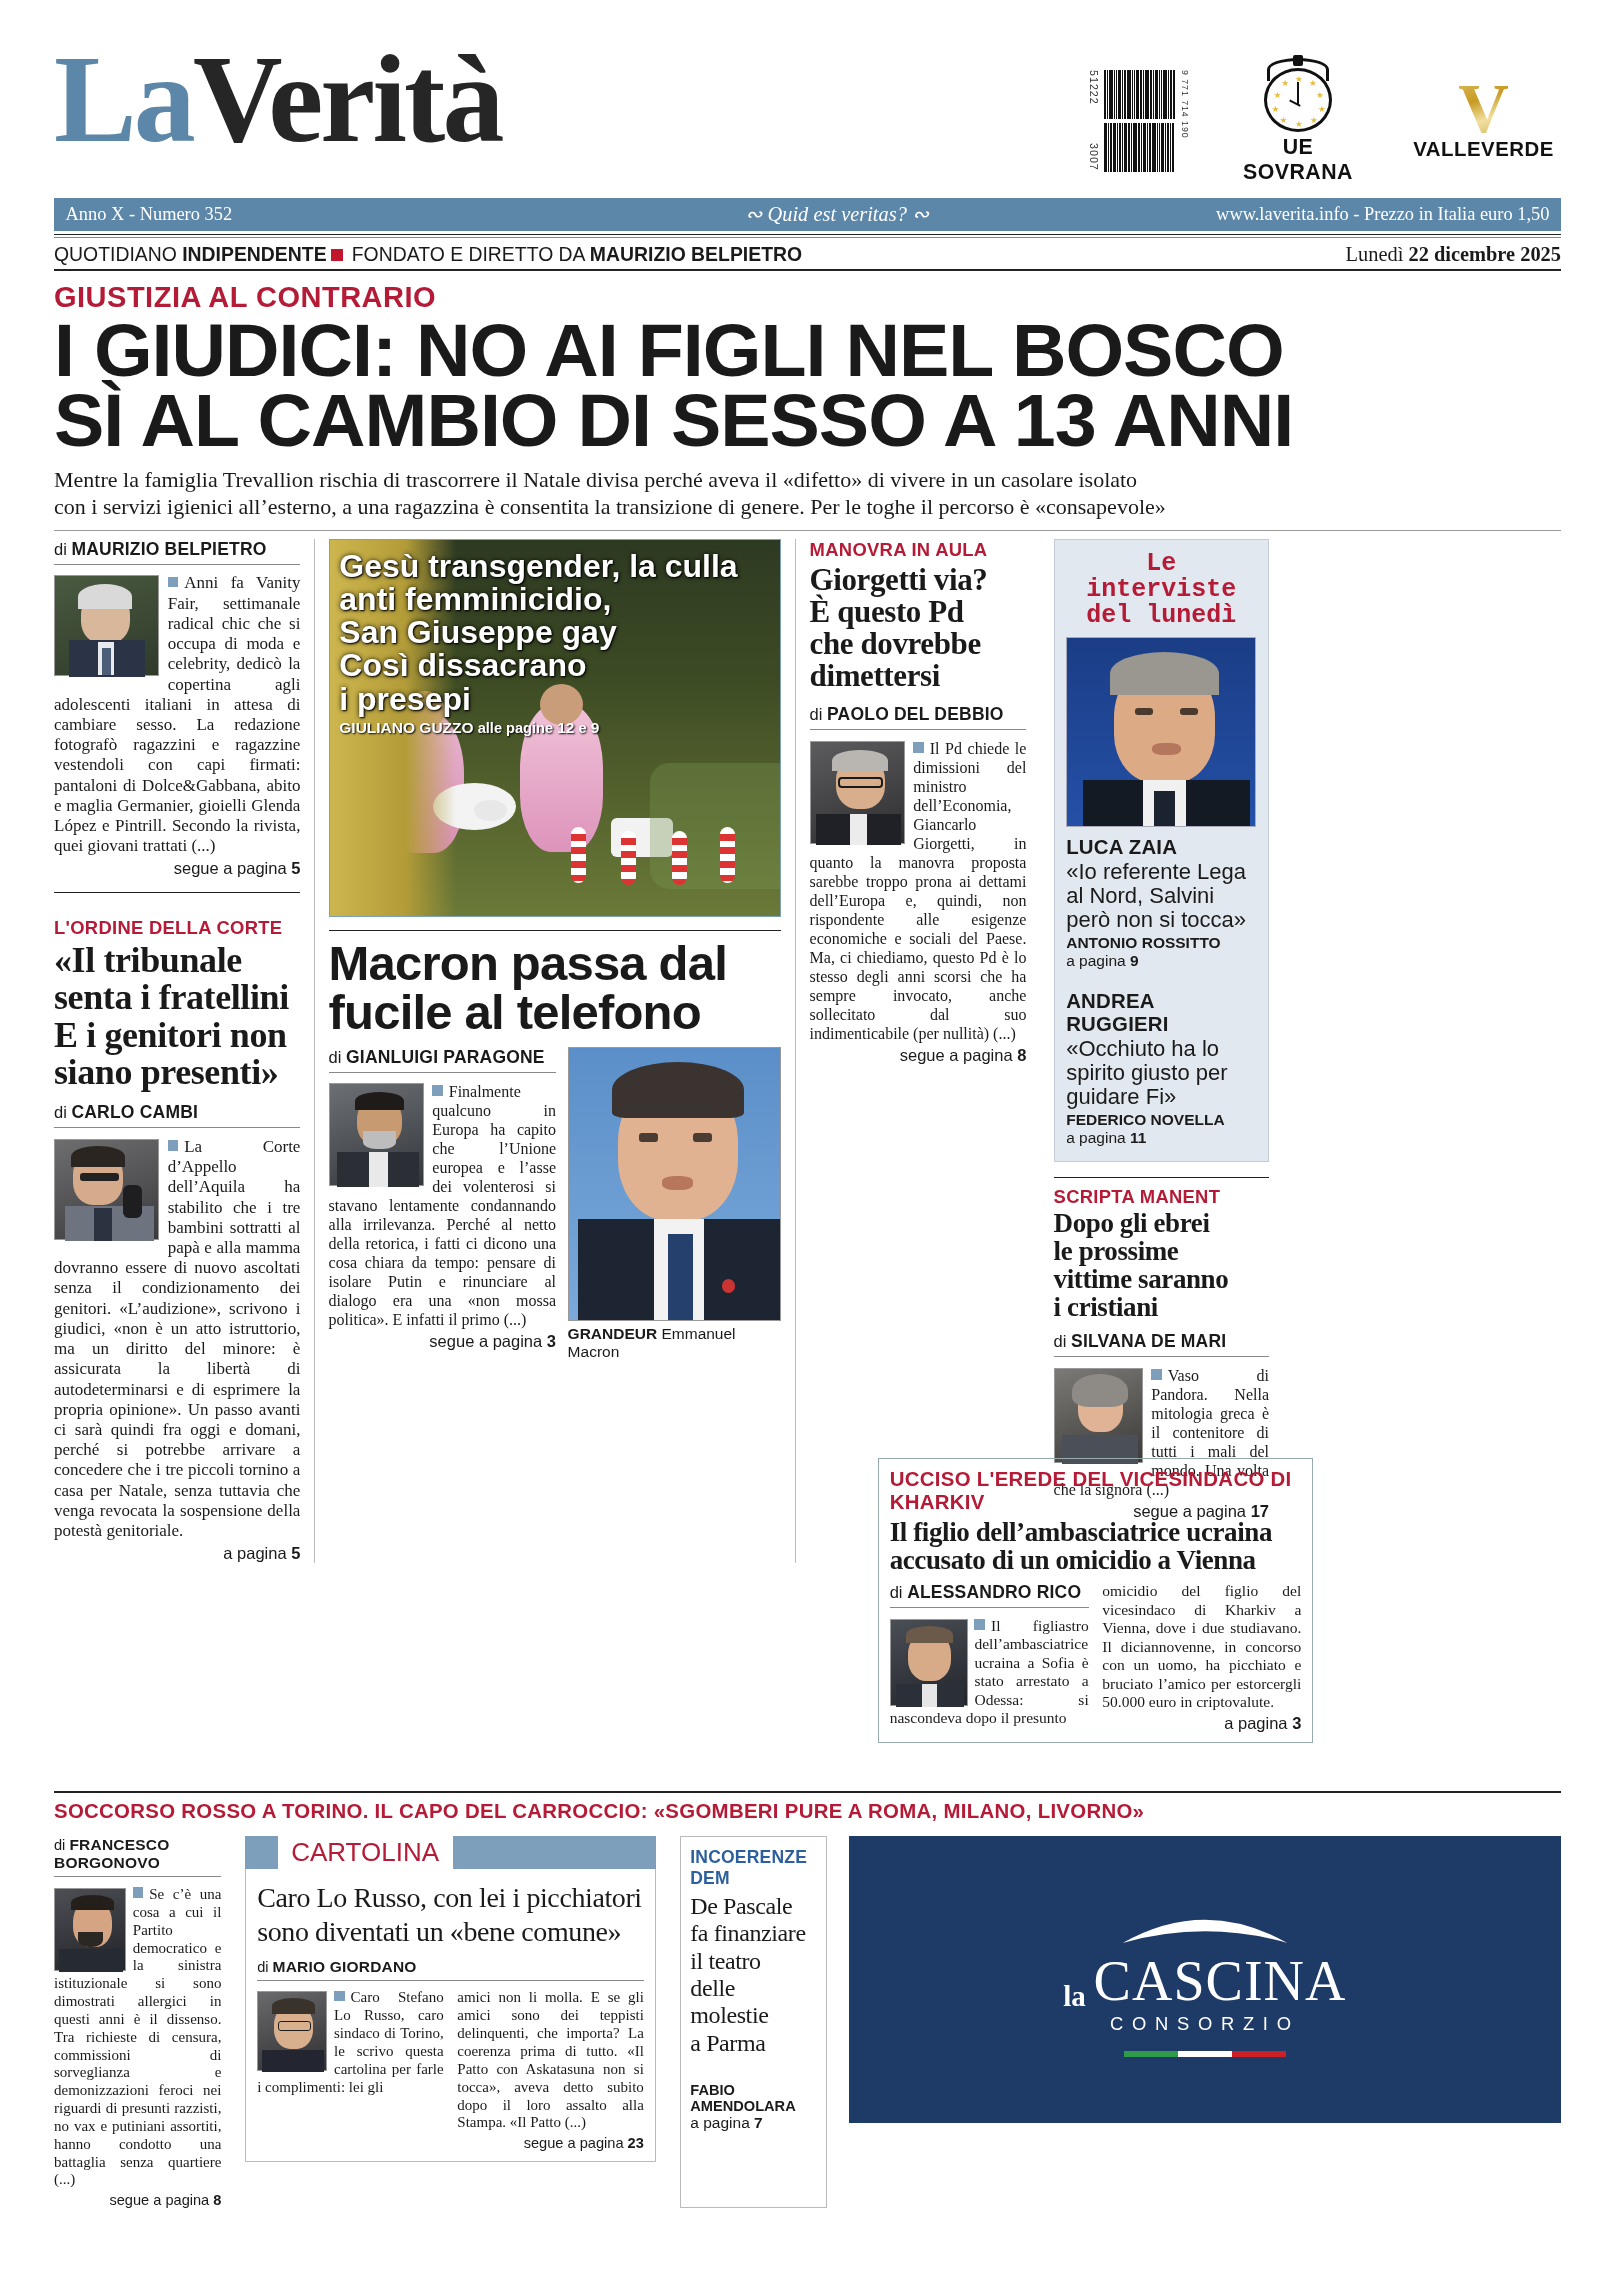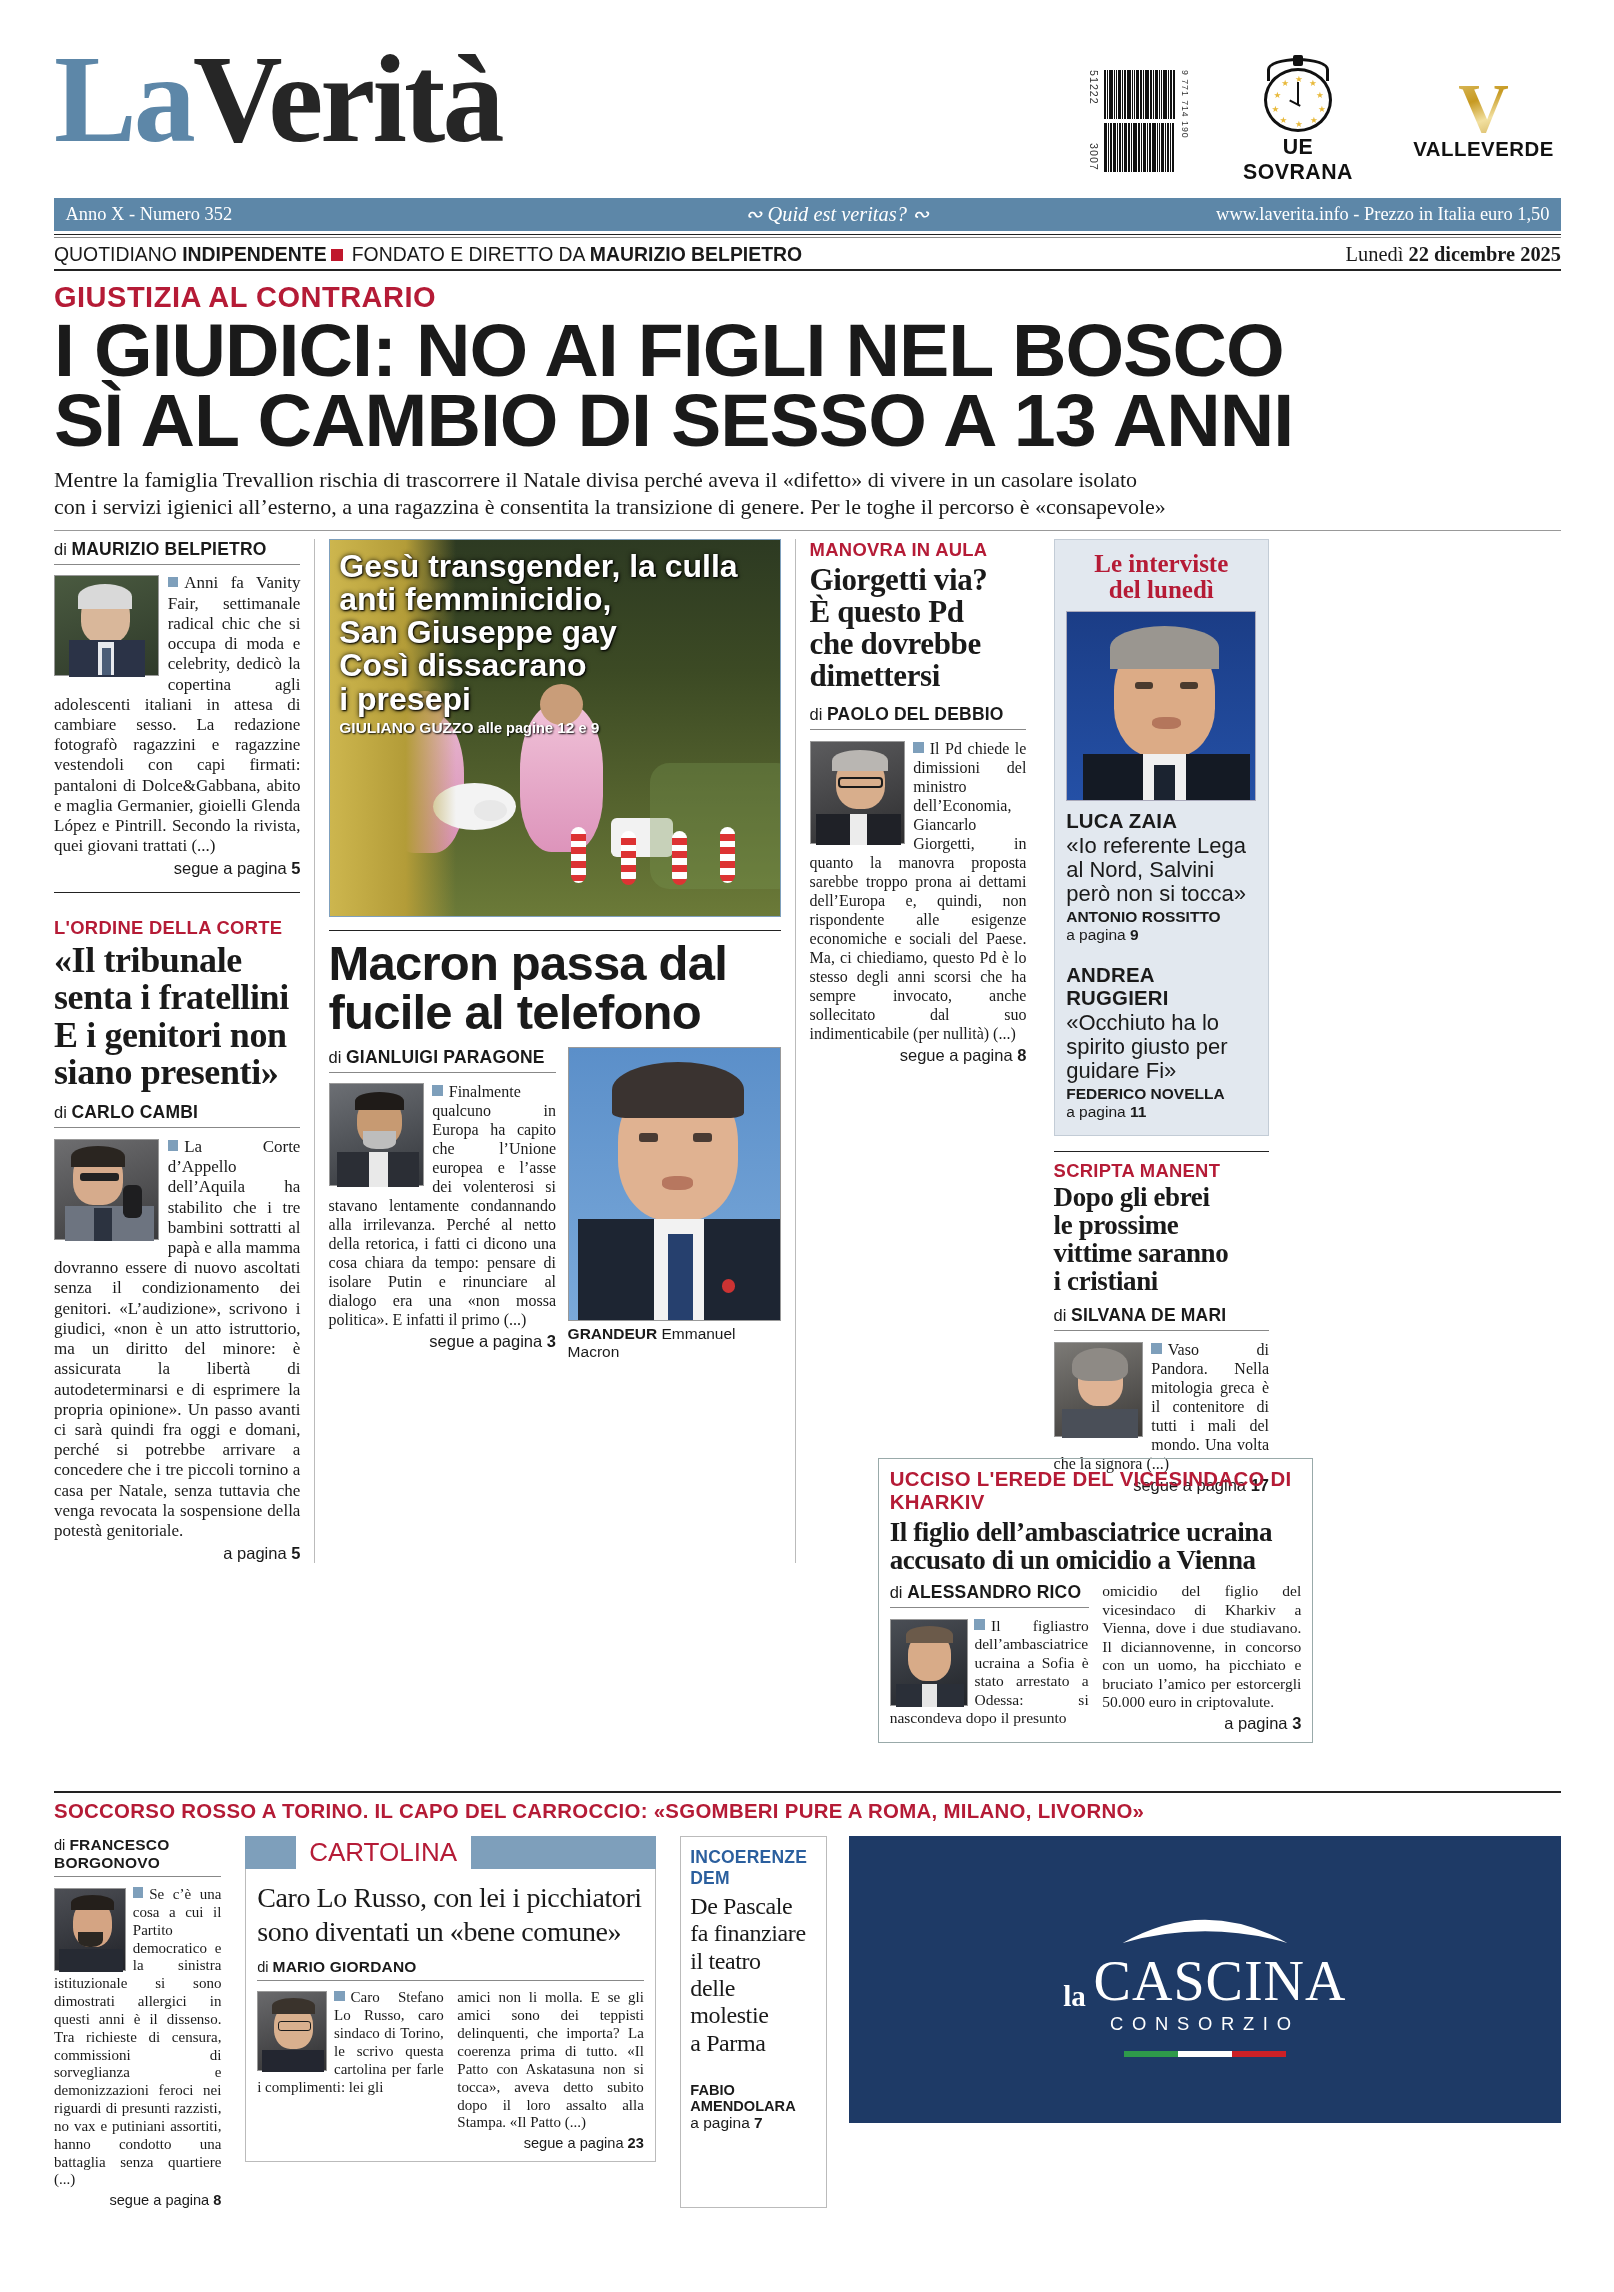--- a/index.html
+++ b/index.html
@@ -119,37 +119,37 @@
 
   .two-col { display:flex; gap:0; margin-top:9.7px; }
 
   .box-outline { border:1px solid #9aa; padding:8.7px 10.7px; }
 
   .caption { font-family:"Liberation Sans", sans-serif; font-size:15.5px; margin-top:3.9px; }
   .caption b { font-weight:bold; }
 
   
   .interv-box { background:#e2e8ef; border:1px solid #c3ccd6; padding:10.7px 11.6px 13.6px; }
-  .interv-title { font-family:Liberation Serif, serif; font-weight:bold; color:#b51b36;
+  .interv-title { font-family:Liberation Mono, monospace; font-weight:bold; color:#b51b36;
                   font-size:25px; line-height:1.04; text-align:center; margin-bottom:8.7px; }
   .interv-photo { width:100%; height:190px; background:#1c3a7a; border:1px solid #aab; }
   .interv-name { font-family:"Liberation Sans", sans-serif; font-weight:bold; font-size:20.4px;
                  margin-top:8.7px; letter-spacing:0.2px; }
   .interv-quote { font-family:"Liberation Sans", sans-serif; font-size:22px; line-height:1.1;
                   margin-top:1px; }
   .interv-author { font-family:"Liberation Sans", sans-serif; font-weight:bold; font-size:15.5px;
                    margin-top:1.9px; }
   .interv-page { font-family:"Liberation Sans", sans-serif; font-size:15.5px; }
   .interv-page b { font-weight:bold; }
 
   
   .band-rule { border-top:2.9px solid #222; margin-top:11.6px; }
   .cartolina-bar { background:#7e9fbb; display:flex; align-items:center; height:33px; }
   .cartolina-bar .lbl { background:#fff; color:#b51b36; font-family:"Liberation Sans", sans-serif;
-                        font-size:26px; padding:0 13.6px; height:33px; line-height:33px; margin-left:51px; }
+                        font-size:26px; padding:0 13.6px; height:33px; line-height:33px; margin-left:33px; }
 
   .adbox { background:#1e3a66; color:#fff; position:relative; }
   .ad-la { font-family:"Liberation Serif", serif; font-size:29px; font-weight:bold; }
   .ad-name { font-family:"Liberation Serif", serif; font-size:56px; letter-spacing:1px; }
   .ad-sub { font-family:"Liberation Sans", sans-serif; font-size:18.4px; letter-spacing:8.7px; }
 
   .kick-blue { font-family:"Liberation Sans", sans-serif; font-weight:bold; color:#2b5f9e;
                font-size:17.5px; letter-spacing:0.2px; }
   .sm-jump { font-family:"Liberation Sans", sans-serif; font-size:15.5px; }
   .sm-jump b { font-weight:bold; }

